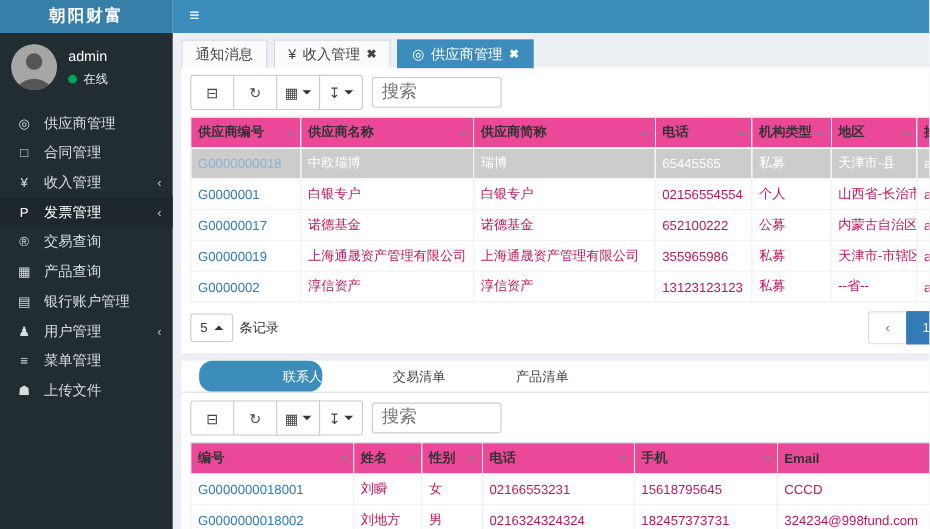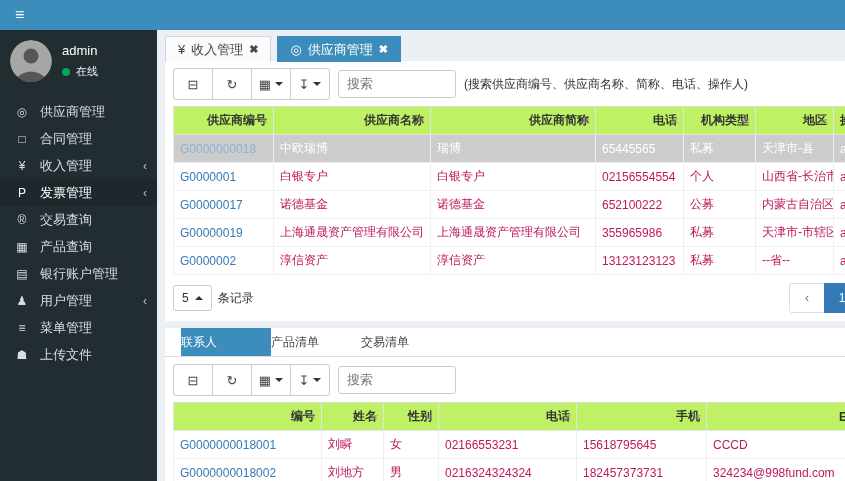--- a/index.html
+++ b/index.html
@@ -35,54 +35,55 @@
   .panel1{padding:8px;}
   .toolbar{display:flex;align-items:center;gap:8px;height:30px;margin-bottom:7px;}
   .btn-group{display:flex;}
   .btn{width:38px;height:30px;border:1px solid #ccc;background:#fff;display:flex;align-items:center;
        justify-content:center;gap:4px;font-size:13px;color:#444;margin-left:-1px;cursor:pointer;}
   .btn:first-child{margin-left:0;border-radius:3px 0 0 3px;}
   .btn-group .btn:last-child{border-radius:0 3px 3px 0;}
   .caret-d{width:0;height:0;border:4px solid transparent;border-top-color:#333;margin-top:4px;}
   .caret-u{width:0;height:0;border:4px solid transparent;border-bottom-color:#333;margin-bottom:4px;}
   .search-input{width:100px;height:26px;border:1px solid #ccc;border-radius:3px;padding:0 8px;
-       font-size:13px;color:#555;font-family:Liberation Serif, serif;}
+       font-size:16px;color:#555;font-family:Liberation Sans, sans-serif;}
   .hint{font-size:12px;color:#333;white-space:nowrap;}
   table{border-collapse:collapse;table-layout:fixed;font-size:12px;width:704px;}
-  th{font-weight:bold;text-align:right;padding:5px 6px;border:1px solid #e3e3e3;border-top:1px solid #d9d9d9;
-     position:relative;color:#333;white-space:nowrap;overflow:hidden;background:#bef264;}
+  th{font-weight:bold;text-align:left;padding:5px 6px;border:1px solid #e3e3e3;border-top:1px solid #d9d9d9;
+     position:relative;color:#333;white-space:nowrap;overflow:hidden;background:#ec4899;}
   td{padding:5px 6px;border:1px solid #efefef;border-top:1px solid #e6e6e6;color:#be185d;
      white-space:nowrap;overflow:hidden;}
   tr.selected td{background:#ccc;color:#fff;}
   td.link{color:#337ab7;cursor:pointer;}
   tr.selected td.link{color:#8db3d6;}
   .sorter{position:absolute;right:5px;top:50%;margin-top:-6px;width:8px;height:12px;opacity:.5;}
   .sorter:before{content:'';position:absolute;top:0;left:0;border:4px solid transparent;border-bottom-color:#888;}
   .sorter:after{content:'';position:absolute;bottom:0;left:0;border:4px solid transparent;border-top-color:#888;}
   .tfooter{position:relative;height:30px;margin-top:8px;font-size:12px;color:#333;
      display:flex;align-items:center;gap:6px;}
   .pagesize{border:1px solid #ccc;border-radius:3px;height:24px;padding:0 8px;display:inline-flex;
      align-items:center;gap:6px;background:#fff;cursor:pointer;}
   .pager{position:absolute;left:617px;top:0;display:flex;}
   .page-btn{min-width:26px;height:28px;border:1px solid #ddd;background:#fff;color:#337ab7;display:flex;
      align-items:center;justify-content:center;font-size:12px;margin-left:-1px;cursor:pointer;padding:0 4px;}
   .page-btn.prev{color:#777;border-radius:3px 0 0 3px;}
   .page-btn.active{background:#337ab7;border-color:#337ab7;color:#fff;}
   .panel2{margin-top:7px;padding-bottom:4px;}
   .dtabs{display:flex;padding-left:16px;border-bottom:1px solid #ddd;height:28px;}
-  .dtab{width:90px;text-align:left;line-height:28px;font-size:12px;color:#444;cursor:pointer;}
+  .dtab{width:112px;text-align:right;line-height:28px;font-size:12px;color:#444;cursor:pointer;border-radius:12px;}
   .dtab.active{background:#3c8dbc;color:#fff;}
   .panel2-body{padding:8px 8px 0 8px;}
 </style>
 </head>
 <body>
 
 <div id="app">
 
   <div class="header">
+    <div class="logo">朝阳财富</div>
     <div class="navbar">
       <span class="hamburger">≡</span>
     </div>
   </div>
 
   <div class="sidebar">
     <div class="user-panel">
       <div class="avatar">
         <svg width="42" height="42" viewBox="0 0 42 42">
           <circle cx="21" cy="21" r="21" fill="#a6a6a6"></circle>
@@ -141,20 +142,23 @@
         <div class="menu-item">
           <span class="mi-icon">☗</span>
           <span>上传文件</span>
         </div>
       </div>
   </div>
 
   <div class="main">
 
     <div class="tabstrip">
+      <div class="tab">
+        <span>通知消息</span>
+      </div>
       <div class="tab">
         <span>¥</span>
         <span>收入管理</span>
         <span class="tclose">✖</span>
       </div>
       <div class="tab active">
         <span>◎</span>
         <span>供应商管理</span>
         <span class="tclose">✖</span>
       </div>
@@ -172,21 +176,20 @@
           <span class="btn">
               <span>▦</span>
               <span class="caret-d"></span>
             </span>
           <span class="btn">
               <span>↧</span>
               <span class="caret-d"></span>
             </span>
         </div>
         <input class="search-input" placeholder="搜索" style="">
-        <span class="hint">(搜索供应商编号、供应商名称、简称、电话、操作人)</span>
       </div>
 
       <table>
         <colgroup>
             <col style="width:100px">
             <col style="width:157px">
             <col style="width:165px">
           <col style="width:88px">
             <col style="width:72px">
             <col style="width:78px">
@@ -261,22 +264,22 @@
         <div class="pager">
           <span class="page-btn prev">‹</span>
         <span class="page-btn active">1</span>
           </div>
       </div>
     </div>
 
     <div class="panel panel2">
       <div class="dtabs" id="detail-tabs">
           <div class="dtab active">联系人</div>
+          <div class="dtab">交易清单</div>
           <div class="dtab">产品清单</div>
-          <div class="dtab">交易清单</div>
         </div>
       <div class="panel2-body">
         <div class="toolbar">
           <div class="btn-group">
             <span class="btn">
                 <span>⊟</span>
               </span>
             <span class="btn">
                 <span>↻</span>
               </span>

